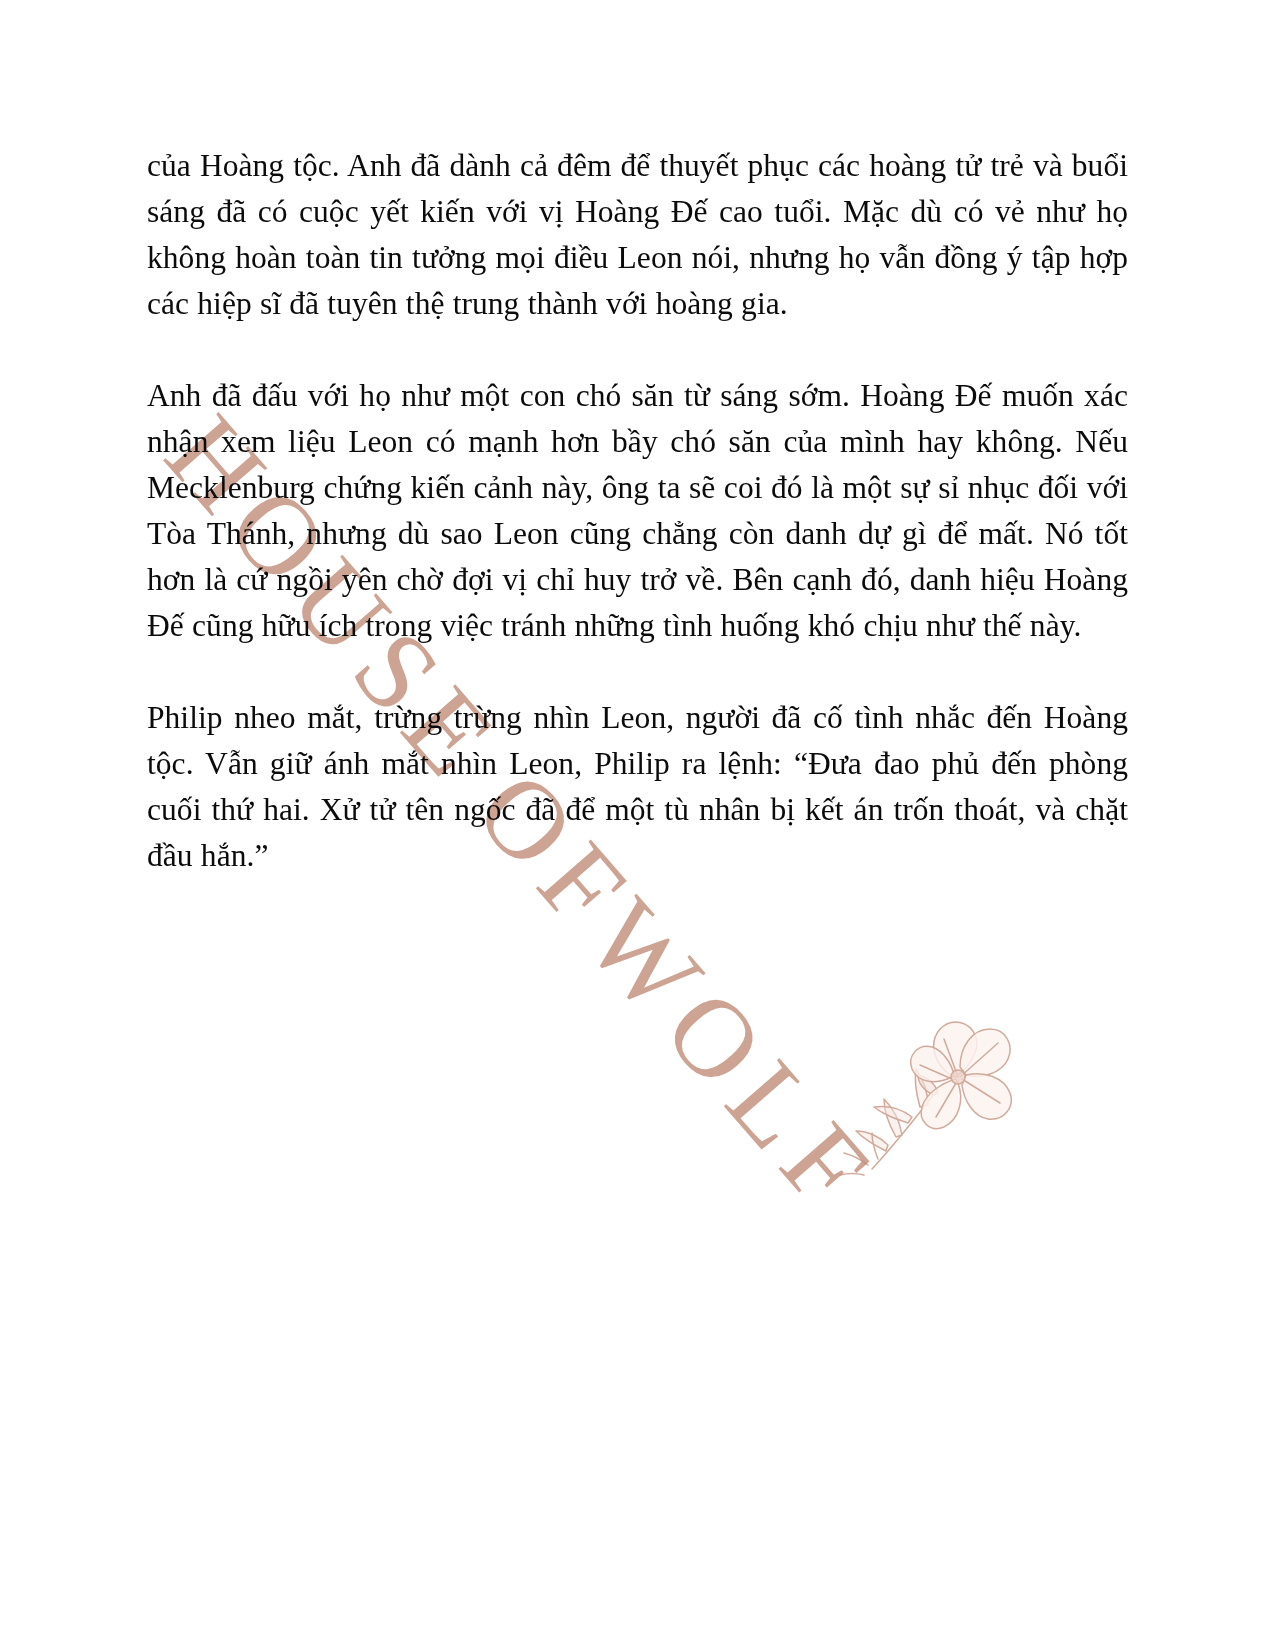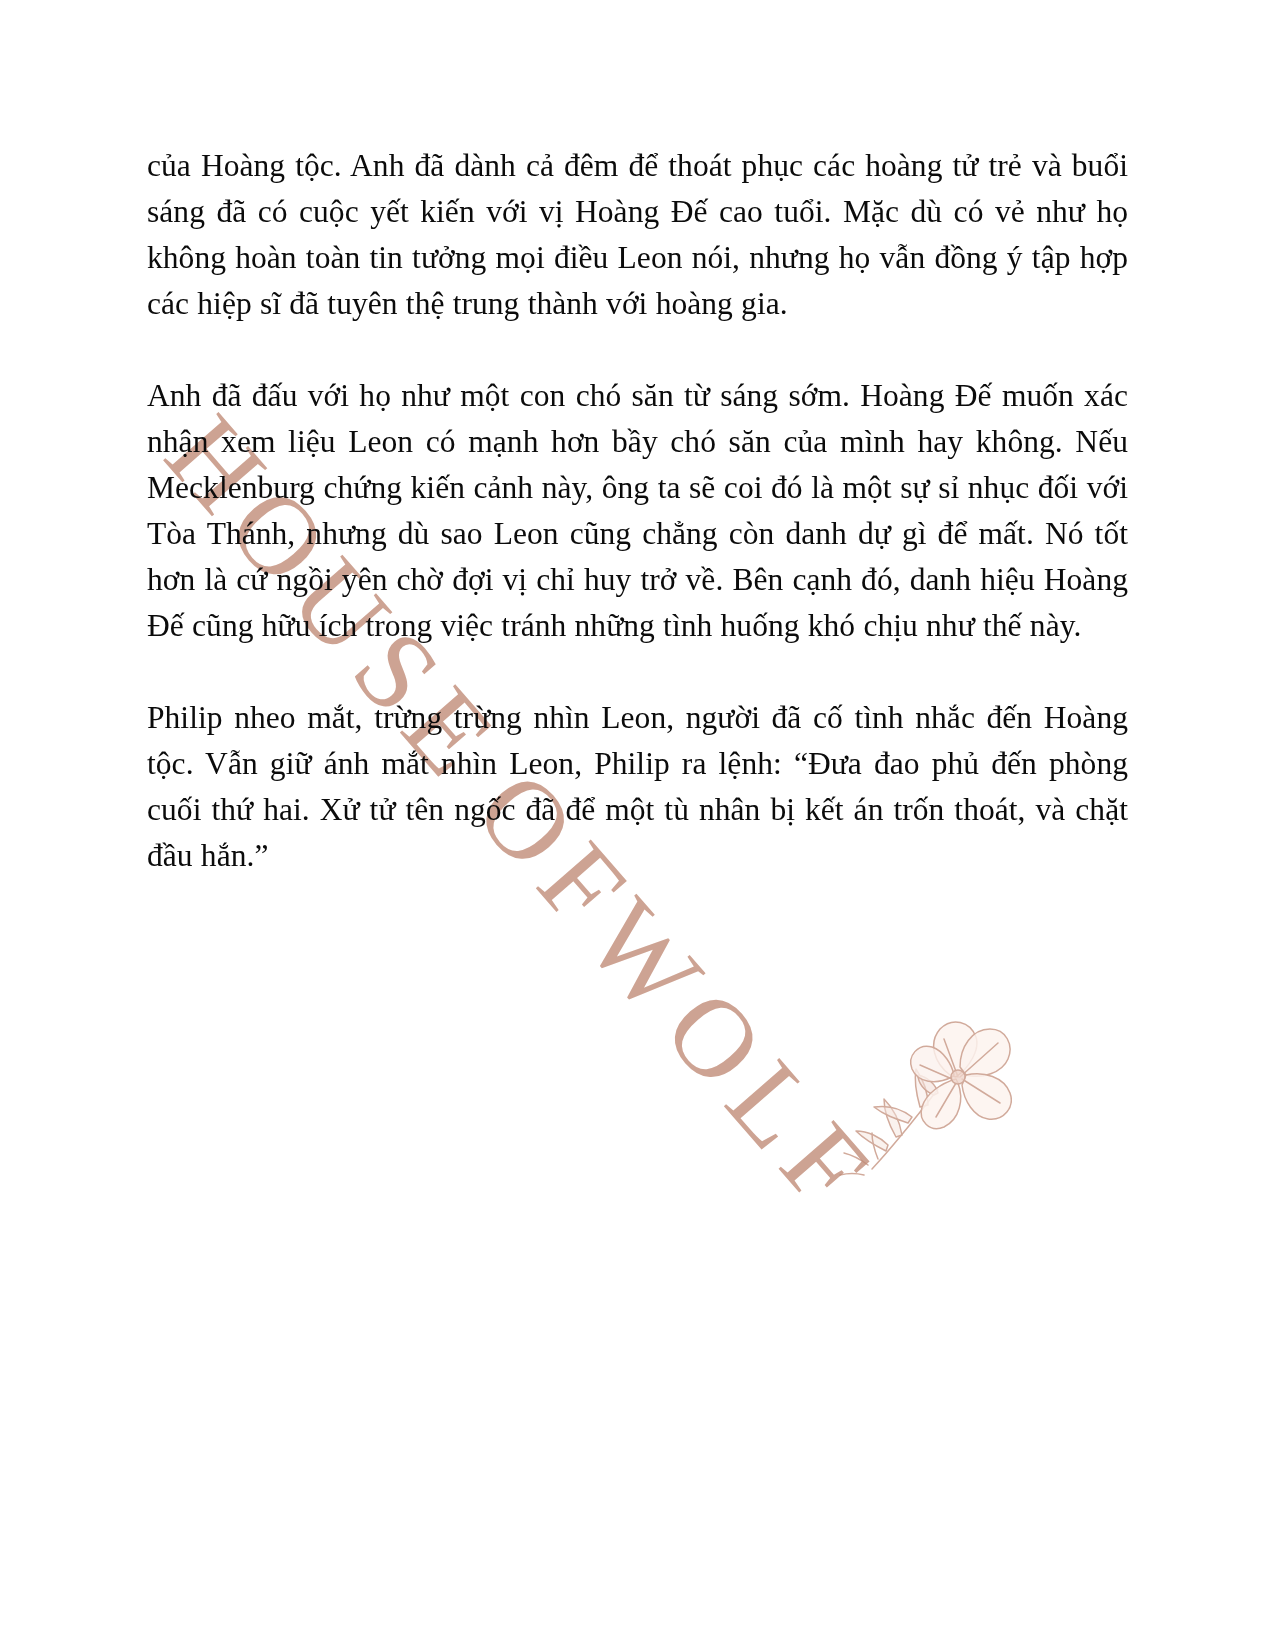--- a/index.html
+++ b/index.html
@@ -127,18 +127,18 @@
         <circle cx="120" cy="122" r="7" fill="#e8c4b6" fill-opacity="0.8"></circle>
 
         <path d="M30 210 C 22 204, 14 200, 6 198"></path>
         <path d="M40 204 C 36 194, 34 186, 34 178"></path>
         <path d="M26 220 C 18 218, 10 218, 2 220"></path>
       </g>
     </svg>
   </div>
 
   <div id="text-column">
-    <p class="para">của Hoàng tộc. Anh đã dành cả đêm để thoát phục các hoàng tử trẻ và buổi sáng đã có cuộc yết kiến với vị Hoàng Đế cao tuổi. Mặc dù có vẻ như họ không hoàn toàn tin tưởng mọi điều Leon nói, nhưng họ vẫn đồng ý tập hợp các hiệp sĩ đã tuyên thệ trung thành với hoàng gia.</p>
+    <p class="para">của Hoàng tộc. Anh đã dành cả đêm để thuyết phục các hoàng tử trẻ và buổi sáng đã có cuộc yết kiến với vị Hoàng Đế cao tuổi. Mặc dù có vẻ như họ không hoàn toàn tin tưởng mọi điều Leon nói, nhưng họ vẫn đồng ý tập hợp các hiệp sĩ đã tuyên thệ trung thành với hoàng gia.</p>
     <p class="para">Anh đã đấu với họ như một con chó săn từ sáng sớm. Hoàng Đế muốn xác nhận xem liệu Leon có mạnh hơn bầy chó săn của mình hay không. Nếu Mecklenburg chứng kiến cảnh này, ông ta sẽ coi đó là một sự sỉ nhục đối với Tòa Thánh, nhưng dù sao Leon cũng chẳng còn danh dự gì để mất. Nó tốt hơn là cứ ngồi yên chờ đợi vị chỉ huy trở về. Bên cạnh đó, danh hiệu Hoàng Đế cũng hữu ích trong việc tránh những tình huống khó chịu như thế này.</p>
     <p class="para">Philip nheo mắt, trừng trừng nhìn Leon, người đã cố tình nhắc đến Hoàng tộc. Vẫn giữ ánh mắt nhìn Leon, Philip ra lệnh: “Đưa đao phủ đến phòng cuối thứ hai. Xử tử tên ngốc đã để một tù nhân bị kết án trốn thoát, và chặt đầu hắn.”</p>
   </div>
 
 </div>
 
 </body></html>

